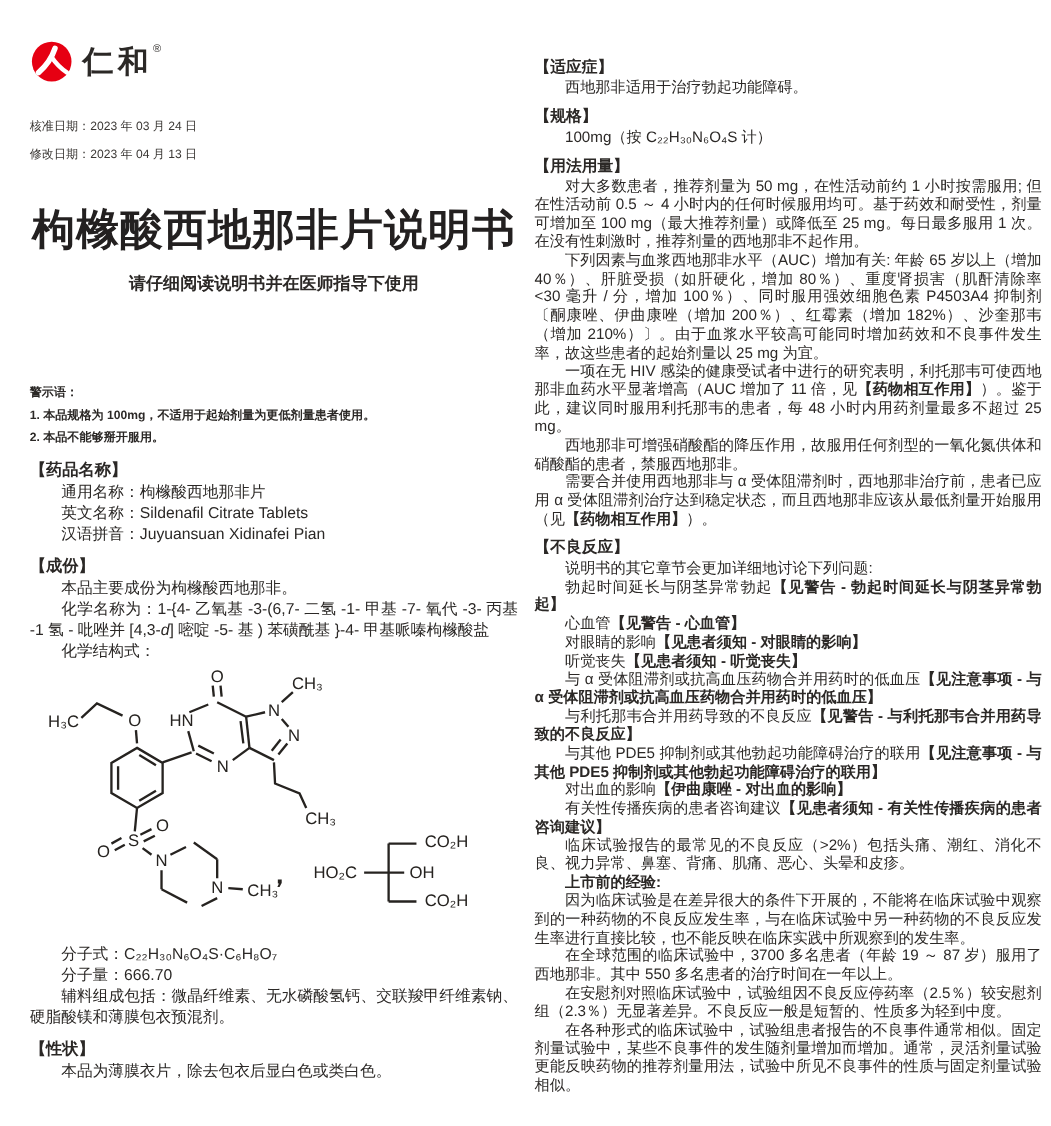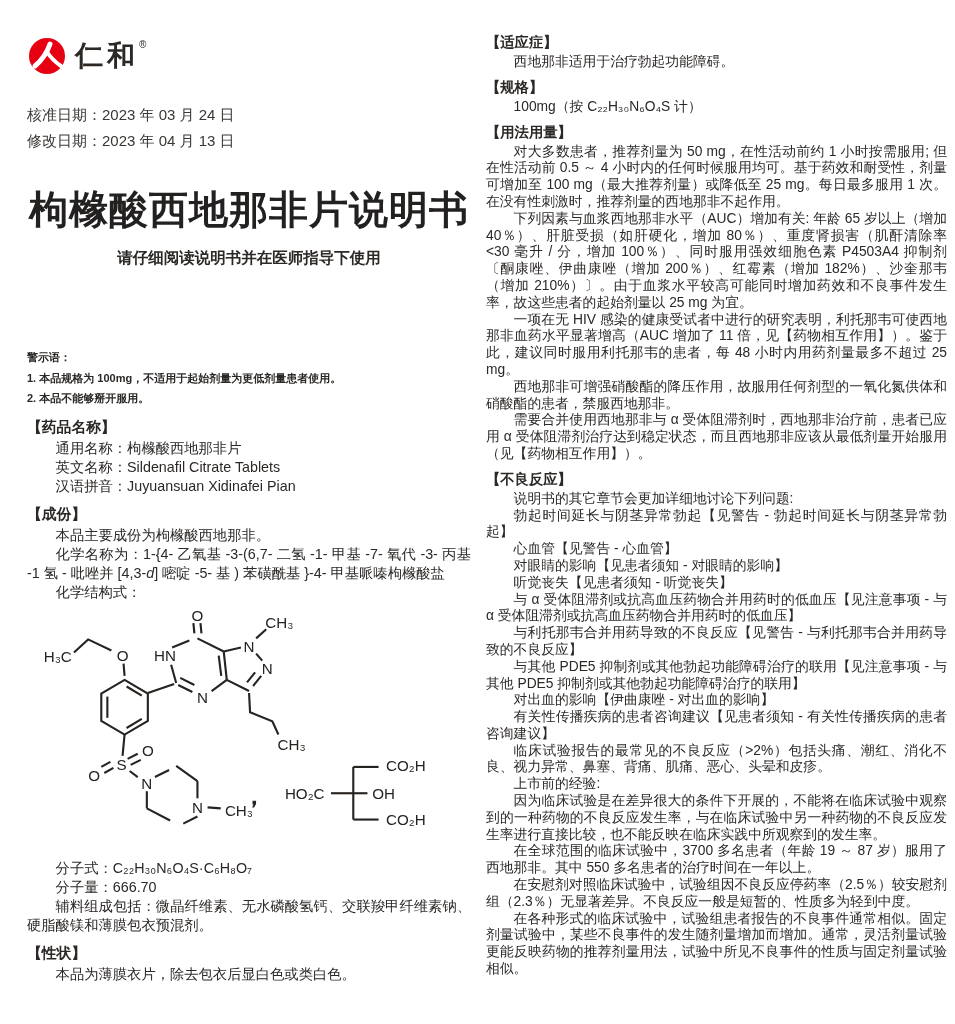--- a/index.html
+++ b/index.html
@@ -5,44 +5,44 @@
   * { box-sizing: border-box; }
   html, body { margin: 0; padding: 0; background: #ffffff; }
   body {
     width: 955px; height: 1024px;
     font-family: "Liberation Sans", "DejaVu Sans", sans-serif;
     color: #2b2826;
   }
   .page { position: relative; width: 955px; height: 1024px; background: #fff; overflow: hidden; }
   .col { position: absolute; top: 0; }
   .col-left  { left: 27px;  width: 444px; }
-  .col-right { left: 486px; width: 461px; padding-top: 26px; }
+  .col-right { left: 486px; width: 461px; padding-top: 44px; }
 
   
   .brand { margin-top: 36px; display: flex; align-items: flex-start; height: 46px; }
   .brand-text {
     font-family: "DejaVu Serif", serif; font-weight: bold;
     font-size: 28px; line-height: 40px; letter-spacing: 4px; margin-left: 6px;
   }
   .reg { font-size: 10px; line-height: 18px; }
 
-  .dates { margin-top: 20px; font-size: 15px; line-height: 26px; color: #3a3734; }
+  .dates { margin-top: 20px; font-size: 11px; line-height: 26px; color: #3a3734; }
 
   .title { margin: 32px 0 0 0; font-size: 39px; line-height: 48px; font-weight: bold;
            text-align: center; letter-spacing: 1px; color: #232020; }
   .subtitle { margin-top: 14px; text-align: center; font-size: 15.5px; font-weight: bold; }
 
   .warning { margin-top: 78px; font-size: 11px; line-height: 20.5px; font-weight: bold; }
 
   h2 { font-size: 14.8px; font-weight: bold; margin: 9px 0 2px 0; }
   .col-left p  { font-size: 14.3px; line-height: 19px;   margin: 0; text-align: justify; }
   .col-right h2 { font-size: 14.3px; margin: 7px 0 2px 0; }
   .col-right p { font-size: 13.8px; line-height: 16.8px; margin: 0; text-align: justify; }
   .ind { text-indent: 2em; }
-  .b { font-weight: normal; }
+  .b { font-weight: bold; }
   .i { font-style: italic; }
 
   .structure { margin: 3px 0 2px 0; }
   .structure svg { display: block; }
   svg text { font-family: "Liberation Sans", "DejaVu Sans", sans-serif; fill: #262320; }
   .atom { font-size: 15px; }
   .comma { font-size: 24px; font-weight: bold; }
 </style>
 </head>
 <body>

